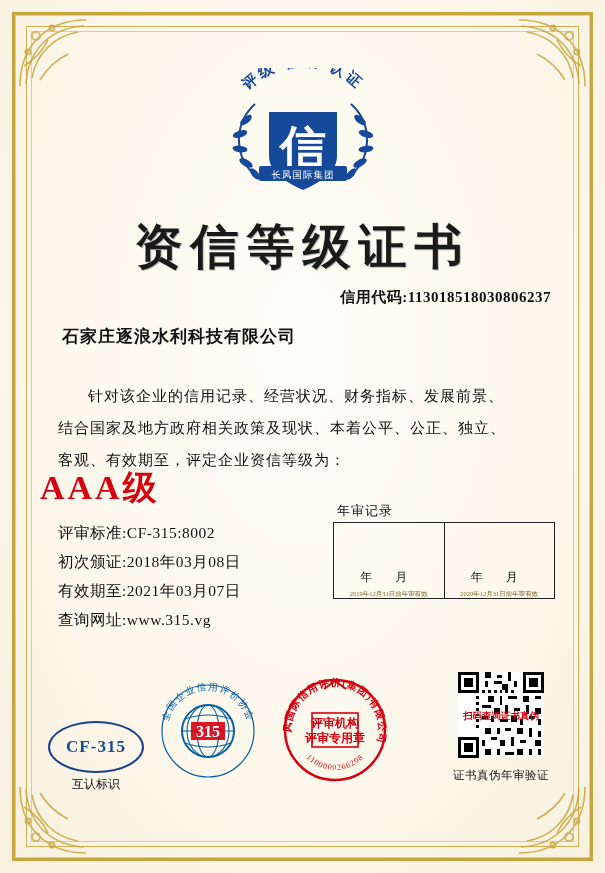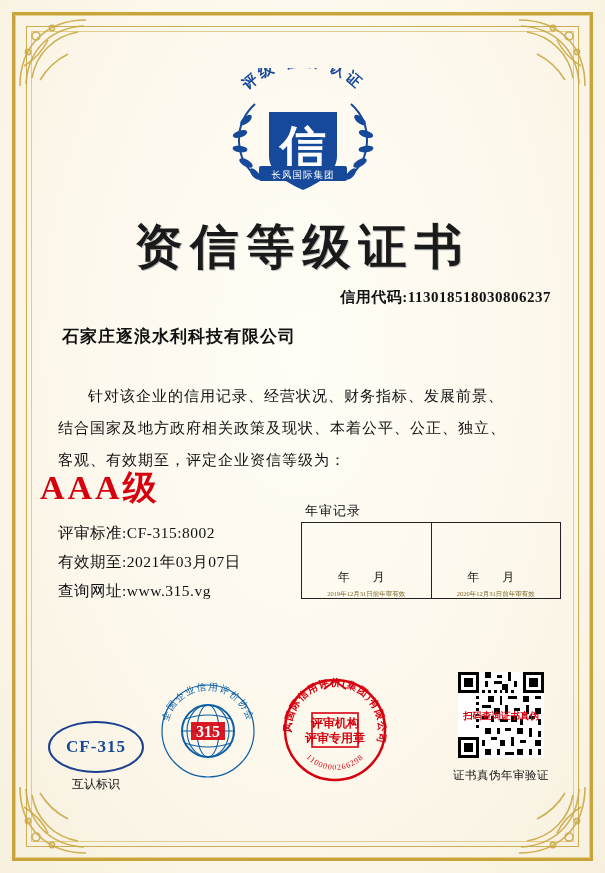--- a/index.html
+++ b/index.html
@@ -128,22 +128,22 @@
     font-size: 15.5px;
     line-height: 29px;
     color: #111;
     letter-spacing: .5px;
   }
 
   
   .review-box {
     position: absolute;
     top: 462px;
-    right: 4px;
-    width: 260px;
+    right: 10px;
+    width: 222px;
   }
   .review-title {
     font-size: 13px;
     color: #111;
     padding-left: 4px;
     margin-bottom: 2px;
     letter-spacing: 1px;
   }
   .review-grid {
     display: flex;
@@ -347,20 +347,21 @@
     <div class="body-text">
       <span class="indent">针对该企业的信用记录、经营状况、财务指标、发展前景、</span>
       <span>结合国家及地方政府相关政策及现状、本着公平、公正、独立、</span><br>
       <span>客观、有效期至，评定企业资信等级为：</span>
     </div>
 
     <div class="grade">AAA级</div>
 
     <div class="fields">
       <div>评审标准:CF-315:8002</div>
+      <div>初次颁证:2018年03月08日</div>
       <div>有效期至:2021年03月07日</div>
       <div>查询网址:www.315.vg</div>
     </div>
 
     <div class="review-box">
       <div class="review-title">年审记录</div>
       <div class="review-grid">
         <div class="review-cell">
           <div class="ym">年 月</div>
           <div class="note">2019年12月31日前年审有效</div>

